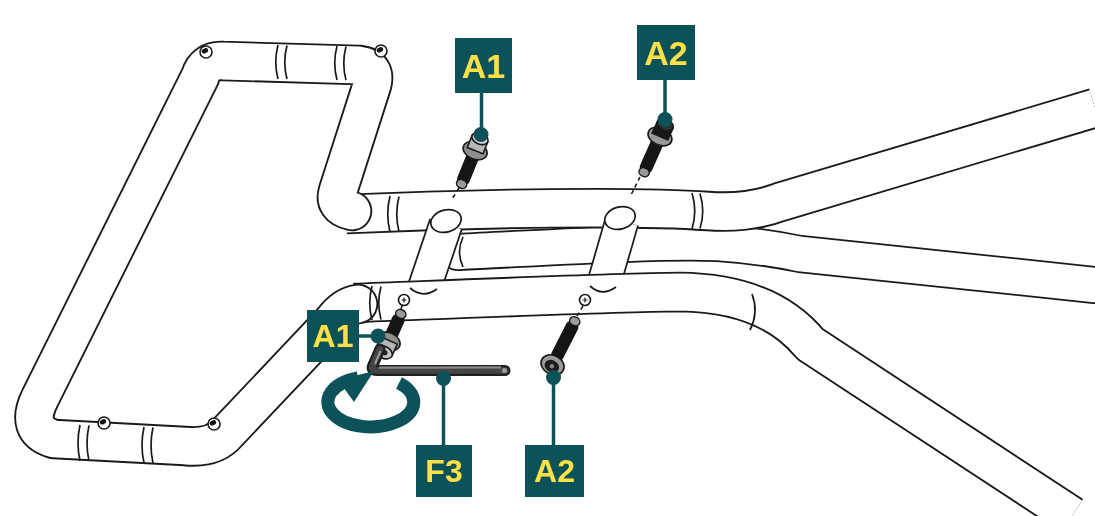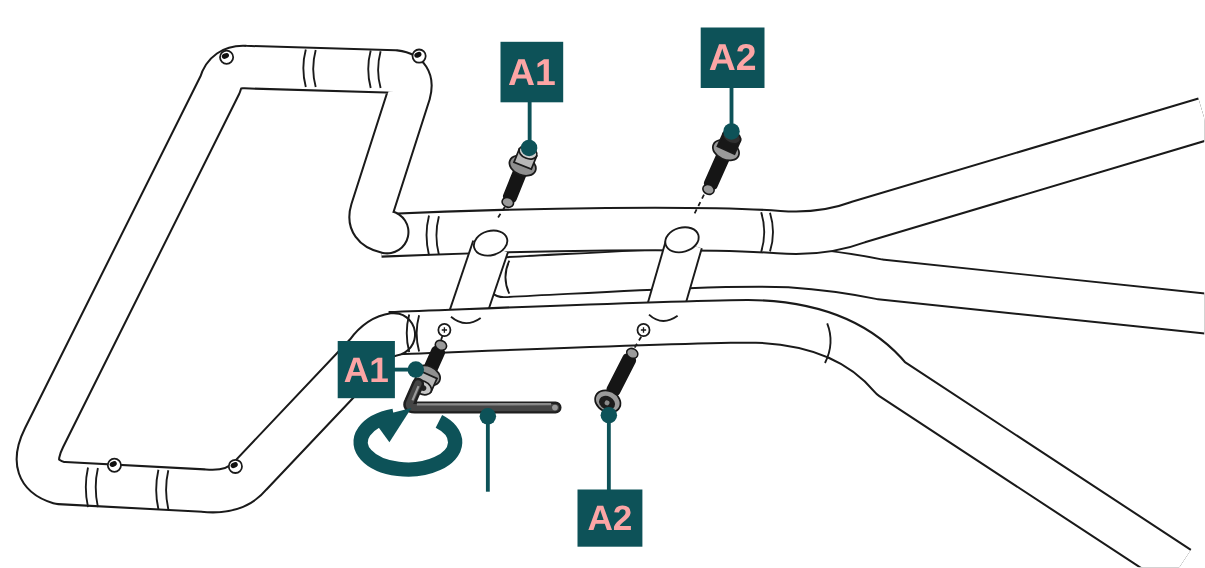--- a/index.html
+++ b/index.html
@@ -15,21 +15,21 @@
     width:1095px;height:516px;
     background:var(--color-background);
     overflow:hidden;
     font-family:"Liberation Sans",sans-serif;
   }
   .canvas svg{position:absolute;left:0;top:0;}
   .callout{
     position:absolute;
     display:flex;align-items:center;justify-content:center;
     background:var(--color-accent);
-    color:#fca5a5;
+    color:#fde047;
     font-weight:700;
     font-family:"Liberation Sans",sans-serif;
     line-height:1;
     user-select:none;
   }
   .callout.big{font-size:34px;}
   .callout.small{font-size:32px;}
   .accent-stroke{stroke:var(--color-accent);}
   .accent-fill{fill:var(--color-accent);}
 </style>
@@ -195,18 +195,21 @@
 </div>
 
 <div class="callout big" style="left:637px;top:25px;width:58px;height:55px">
   <span>A2</span>
 </div>
 
 <div class="callout small" style="left:307px;top:310px;width:52px;height:52px">
   <span>A1</span>
 </div>
 
+<div class="callout small" style="left:416px;top:445px;width:56px;height:52px">
+  <span>F3</span>
+</div>
 
 <div class="callout small" style="left:525px;top:445px;width:59px;height:52px">
   <span>A2</span>
 </div>
 
 </div>
 
 </body></html>

